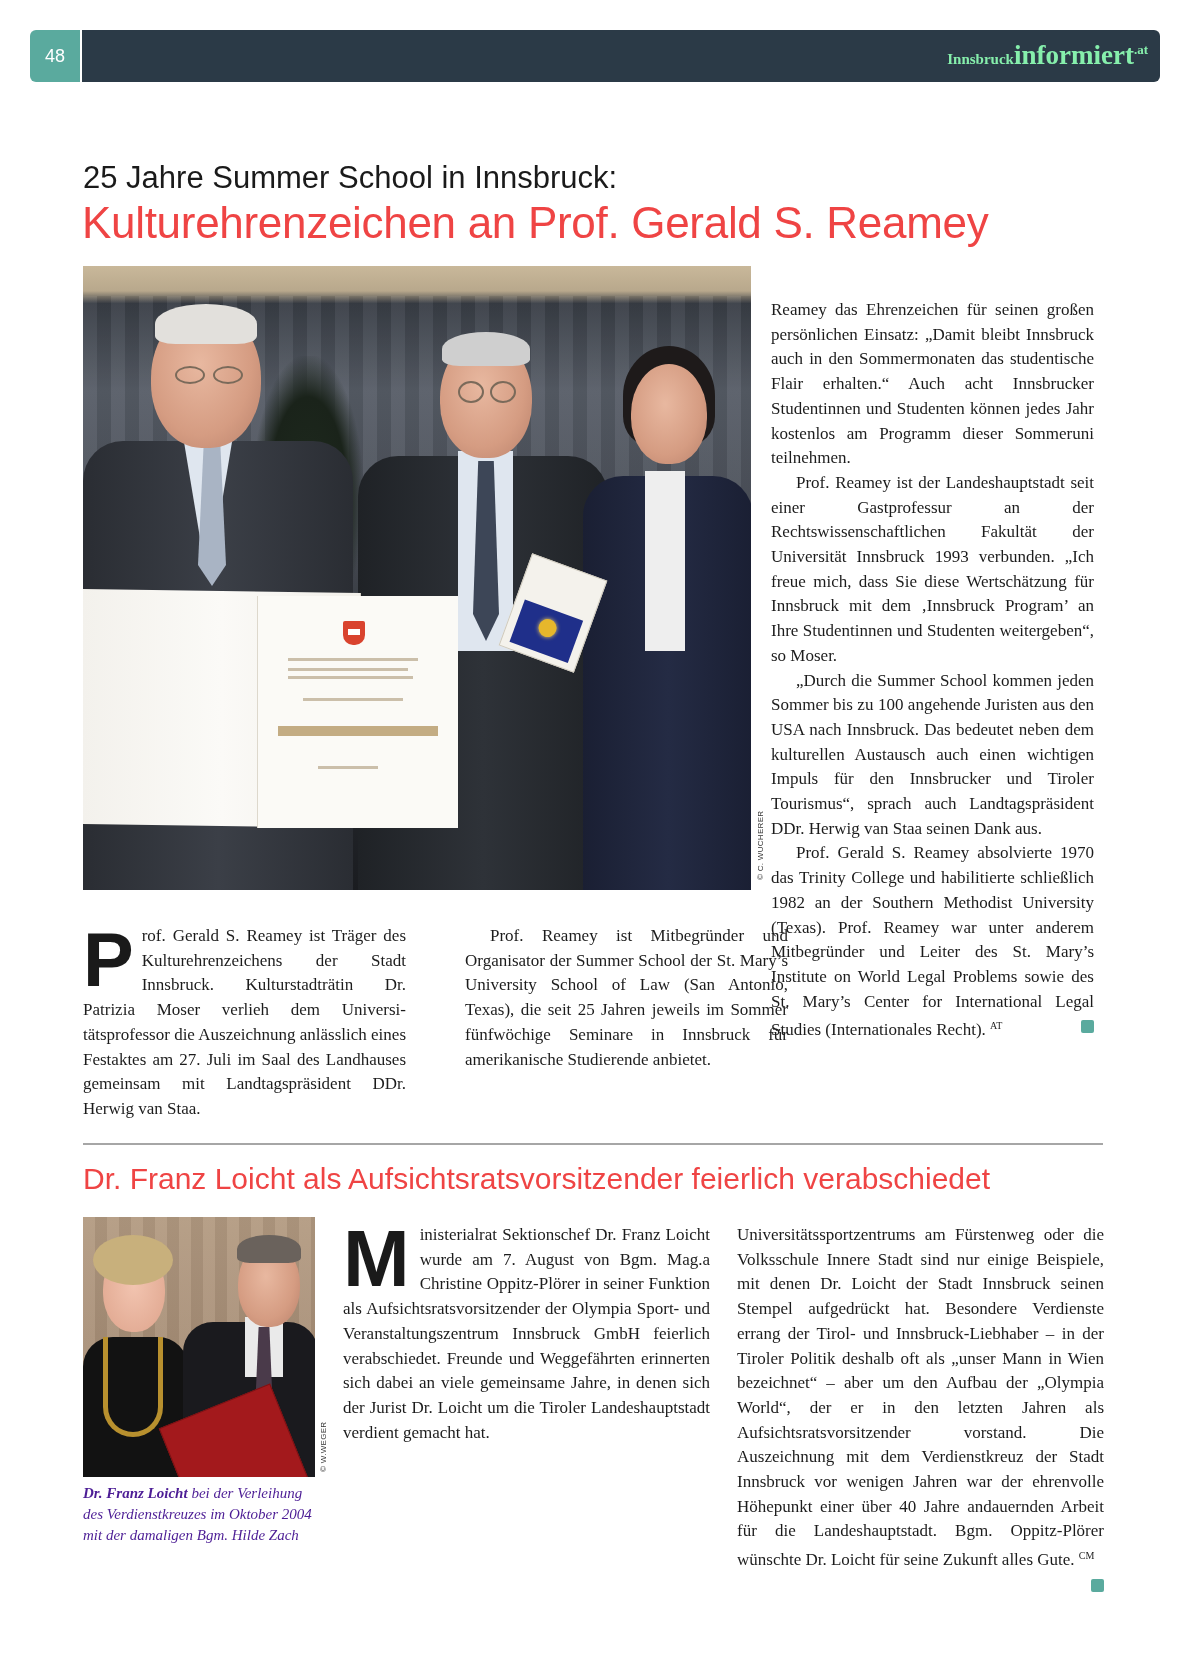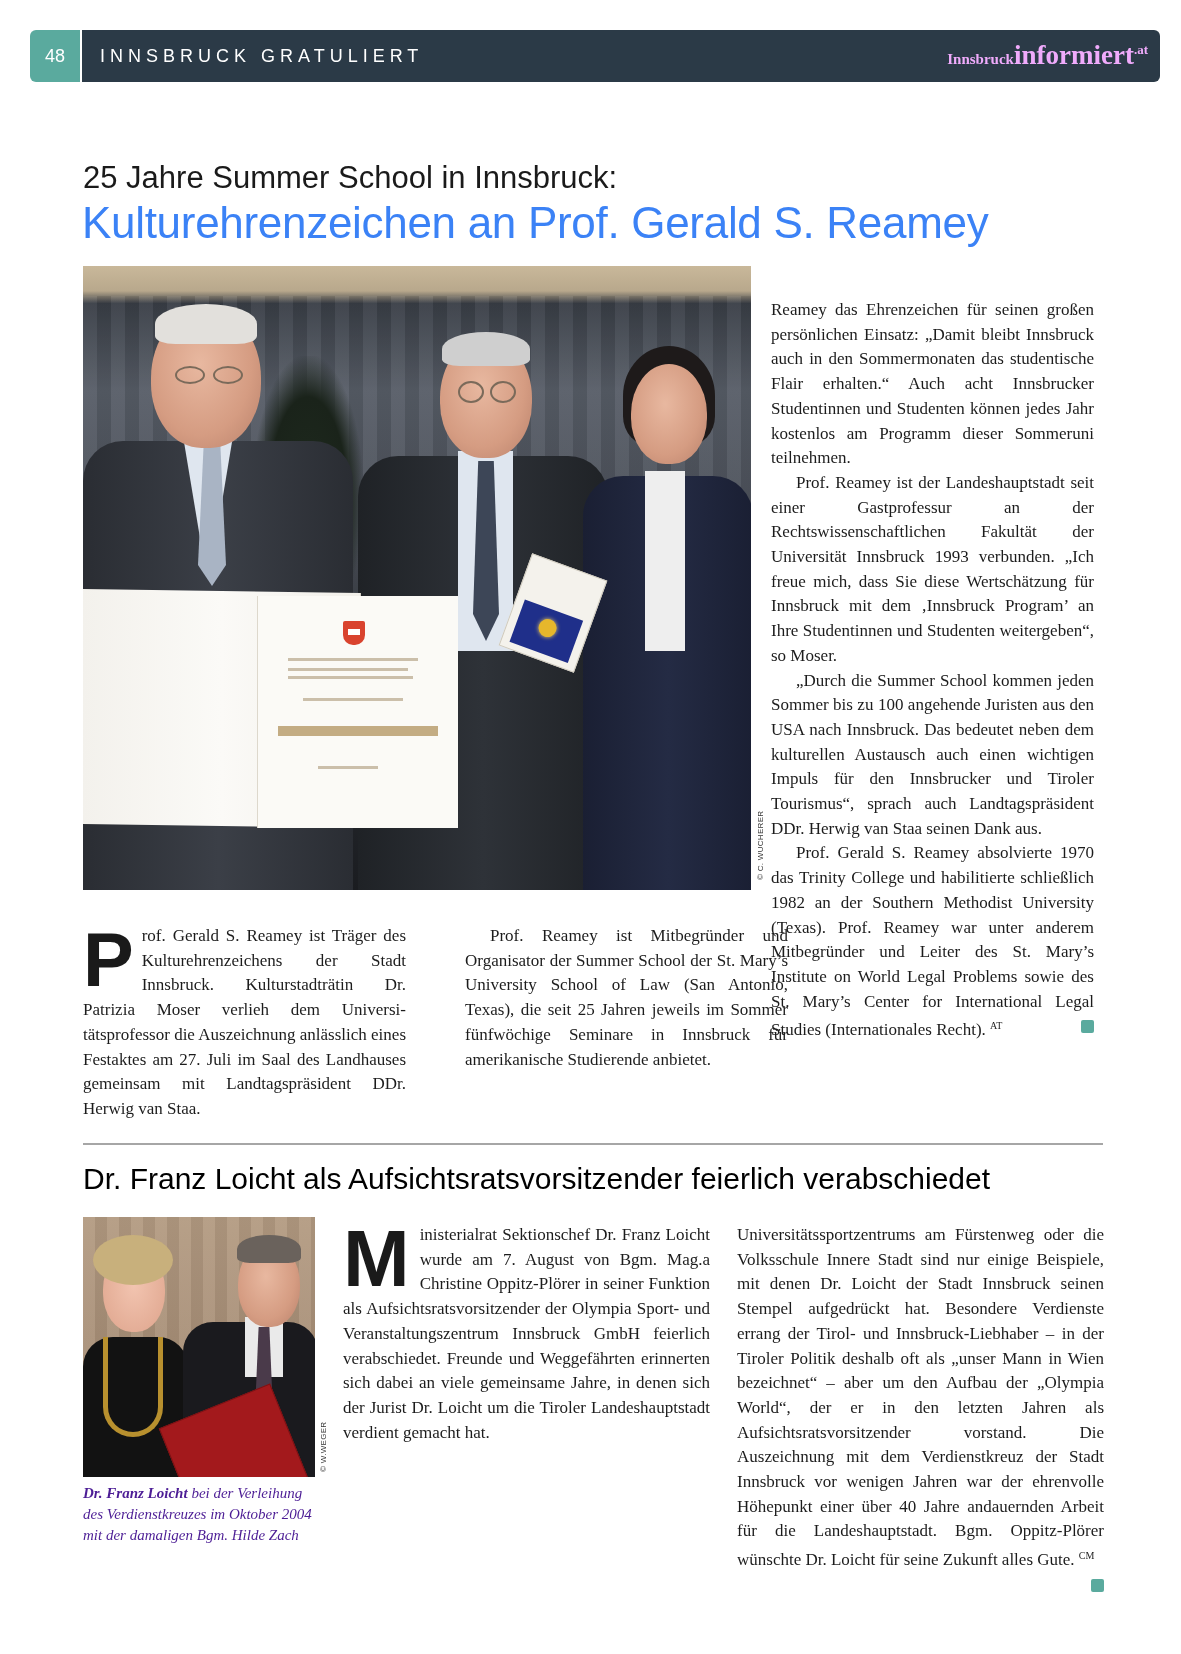--- a/index.html
+++ b/index.html
@@ -4,28 +4,28 @@
 <style>
   * { box-sizing: border-box; margin: 0; padding: 0; }
   html, body { width: 1181px; height: 1654px; background: #ffffff; overflow: hidden; }
   body { position: relative; font-family: "Liberation Serif", "DejaVu Serif", serif; color: #1c1c1c; }
 
   
   .header { position: absolute; left: 30px; top: 30px; width: 1130px; height: 52px; border-radius: 25px; }
   .page-num { position: absolute; left: 0; top: 0; width: 50px; height: 52px; background: #5aaa9e; border-radius: 6px 0 0 6px; color: #ffffff; font-family: "Liberation Sans", "DejaVu Sans", sans-serif; font-size: 18px; line-height: 52px; text-align: center; }
   .section-bar { position: absolute; left: 52px; top: 0; right: 0; height: 52px; background: #2b3a47; border-radius: 0 6px 6px 0; }
   .section-title { position: absolute; left: 18px; top: 0; line-height: 52px; color: #ffffff; font-family: "Liberation Sans", "DejaVu Sans", sans-serif; font-size: 18px; letter-spacing: 5px; }
-  .brand { position: absolute; right: 12px; top: 10px; color: #f0abfc; font-family: "Liberation Serif", "DejaVu Serif", serif; white-space: nowrap; }
+  .brand { position: absolute; right: 12px; top: 10px; color: #86efac; font-family: "Liberation Serif", "DejaVu Serif", serif; white-space: nowrap; }
   .brand .b-small { font-size: 15px; font-weight: bold; }
   .brand .b-big { font-size: 27px; font-weight: bold; }
   .brand .b-at { font-size: 13px; font-weight: bold; vertical-align: 10px; }
 
   
   .kicker { position: absolute; left: 83px; top: 160px; font-family: "Liberation Sans", "DejaVu Sans", sans-serif; font-size: 31px; color: #1a1a1a; }
-  .headline { position: absolute; left: 82px; top: 198px; font-family: "Liberation Sans", "DejaVu Sans", sans-serif; font-size: 44px; color: #3b82f6; letter-spacing: -0.3px; }
+  .headline { position: absolute; left: 82px; top: 198px; font-family: "Liberation Sans", "DejaVu Sans", sans-serif; font-size: 44px; color: #ef4444; letter-spacing: -0.3px; }
 
   
   .photo1 { position: absolute; left: 83px; top: 266px; width: 668px; height: 624px; overflow: hidden;
     background: linear-gradient(180deg, #c9b89a 0%, #b8a88c 4%, #3a3f47 6%, #585e68 20%, #4a4f58 45%, #2a2d33 70%, #1a1c20 100%); }
   .p1-curtain { position: absolute; left: 0; top: 30px; width: 100%; height: 300px;
     background: repeating-linear-gradient(90deg, rgba(255,255,255,0.04) 0 14px, rgba(0,0,0,0.08) 14px 28px); }
   .p1-plant { position: absolute; left: 170px; top: 90px; width: 110px; height: 280px; background: radial-gradient(ellipse at center, #1e2a1e 0%, #1a231a 50%, rgba(0,0,0,0) 72%); }
   .person { position: absolute; }
   .head { position: absolute; border-radius: 50% 50% 46% 46%; background: radial-gradient(ellipse at 45% 40%, #e8b8a0 0%, #d59c82 60%, #b8806a 100%); }
   .hair-white { position: absolute; border-radius: 50% 50% 20% 20%; background: #e2e0dc; }
@@ -51,37 +51,36 @@
   
   .col { position: absolute; font-family: "Liberation Serif", "DejaVu Serif", serif; font-size: 17px; line-height: 24.7px; text-align: justify; color: #1c1c1c; hyphens: manual; }
   .col p { text-indent: 0; }
   .col p.ind { text-indent: 25px; }
   .dropcap { float: left; font-family: "Liberation Sans", "DejaVu Sans", sans-serif; font-weight: bold; font-size: 76px; line-height: 64px; margin: 4px 8px 0 0; color: #1a1a1a; }
   .end-square { display: inline-block; width: 13px; height: 13px; background: #5aaa9e; border-radius: 2px; float: right; margin-top: 6px; }
   .sup { font-size: 10px; vertical-align: 6px; }
 
   .divider { position: absolute; left: 83px; top: 1143px; width: 1020px; height: 2px; background: #a6a6a6; }
 
-  .headline2 { position: absolute; left: 83px; top: 1162px; font-family: "Liberation Sans", "DejaVu Sans", sans-serif; font-size: 30px; color: #000000; }
+  .headline2 { position: absolute; left: 83px; top: 1162px; font-family: "Liberation Sans", "DejaVu Sans", sans-serif; font-size: 30px; color: #ef4444; }
 
   
   .photo2 { position: absolute; left: 83px; top: 1217px; width: 232px; height: 260px; overflow: hidden; background: linear-gradient(180deg, #b39b82 0%, #a88f77 55%, #8b7763 100%); }
   .p2-curtain { position: absolute; inset: 0; background: repeating-linear-gradient(90deg, rgba(255,255,255,0.05) 0 12px, rgba(0,0,0,0.06) 12px 24px); }
   .red-folder { position: absolute; left: 92px; top: 185px; width: 120px; height: 110px; background: #a3191c; transform: rotate(-22deg); border: 1px solid #7a1214; }
   .chain { position: absolute; left: 30px; top: 130px; width: 60px; height: 120px; border: 5px solid #b8902e; border-top: none; border-radius: 0 0 40px 40px; }
 
   .caption2 { position: absolute; left: 83px; top: 1483px; width: 230px; font-family: "Liberation Serif", "DejaVu Serif", serif; font-style: italic; font-size: 15px; line-height: 21px; color: #4c1d95; }
 </style>
 </head>
 <body>
 
 <div class="header">
   <div class="page-num">48</div>
   <div class="section-bar">
-    <span class="section-title">INNSBRUCK GRATULIERT</span>
     <span class="brand">
       <span class="b-small">Innsbruck</span><span class="b-big">informiert</span><span class="b-at">.at</span>
     </span>
   </div>
 </div>
 
 <div class="kicker">25 Jahre Summer School in Innsbruck:</div>
 <h1 class="headline" style="font-weight:normal;">Kulturehrenzeichen an Prof. Gerald S. Reamey</h1>
 
 <div class="photo1" title="Prof. Gerald S. Reamey with LT-Präsident DDr. Herwig van Staa and Kultur-StRin Dr. Patrizia Moser holding certificate and medal">

